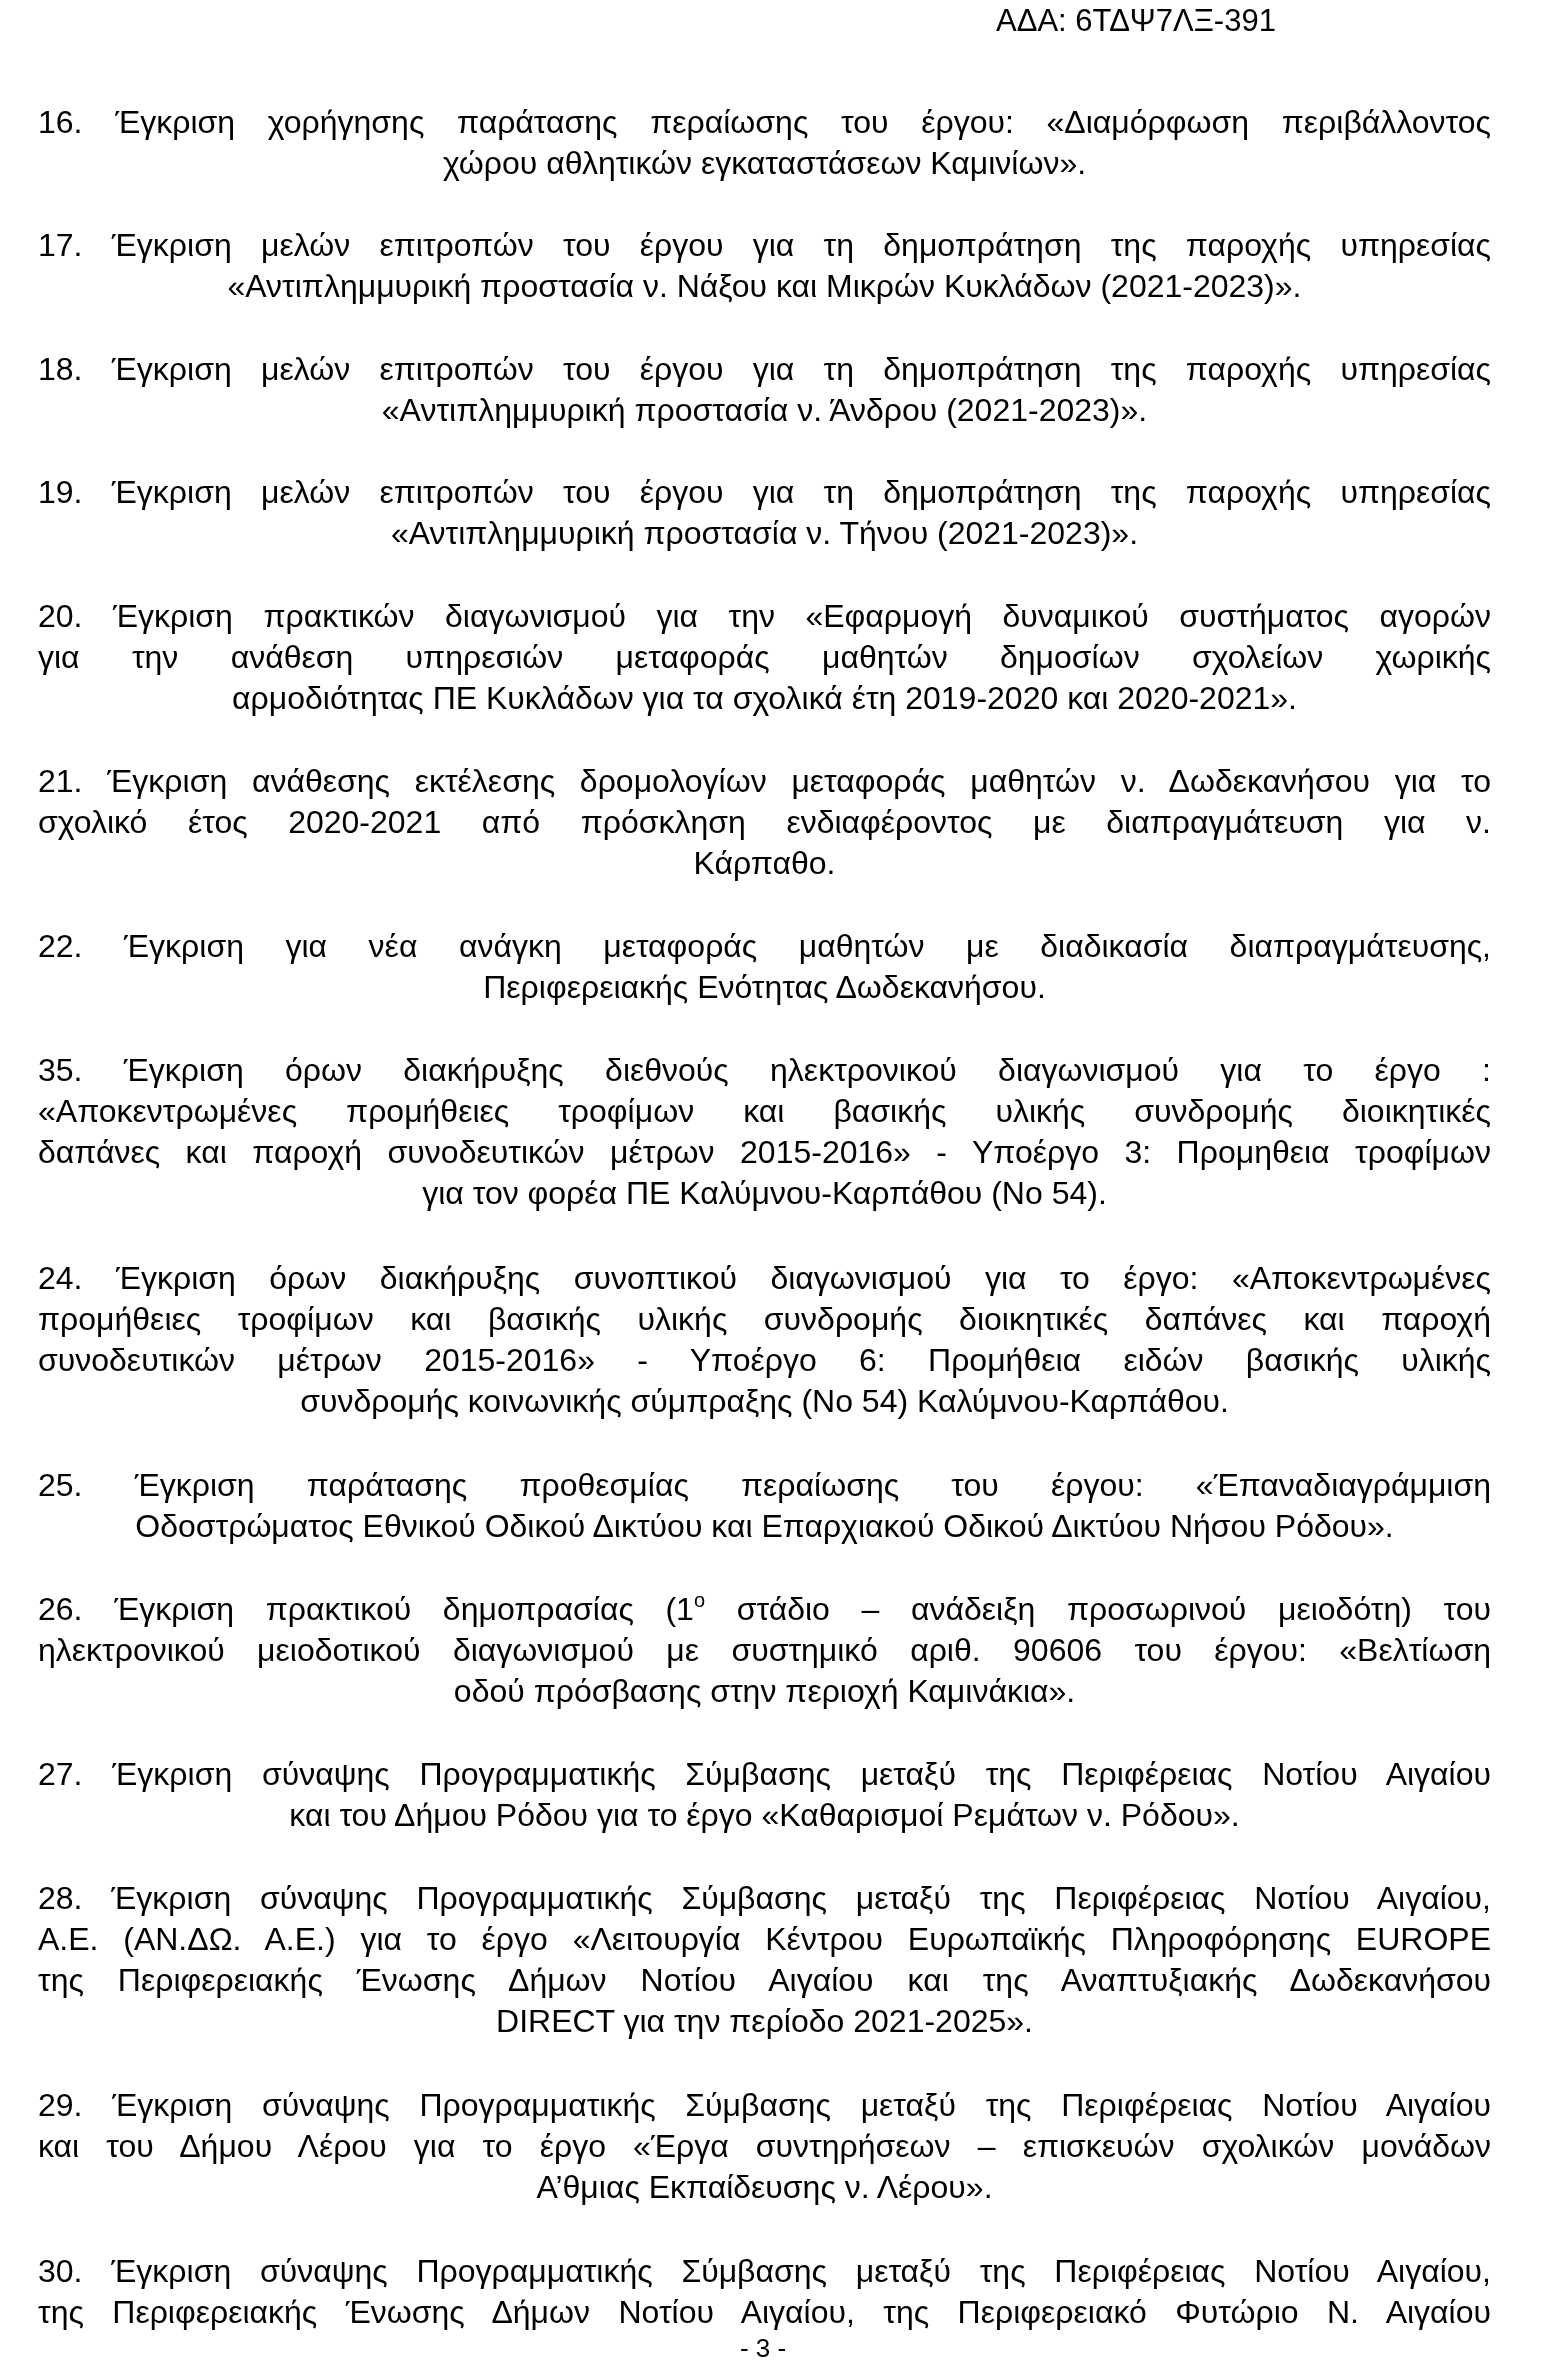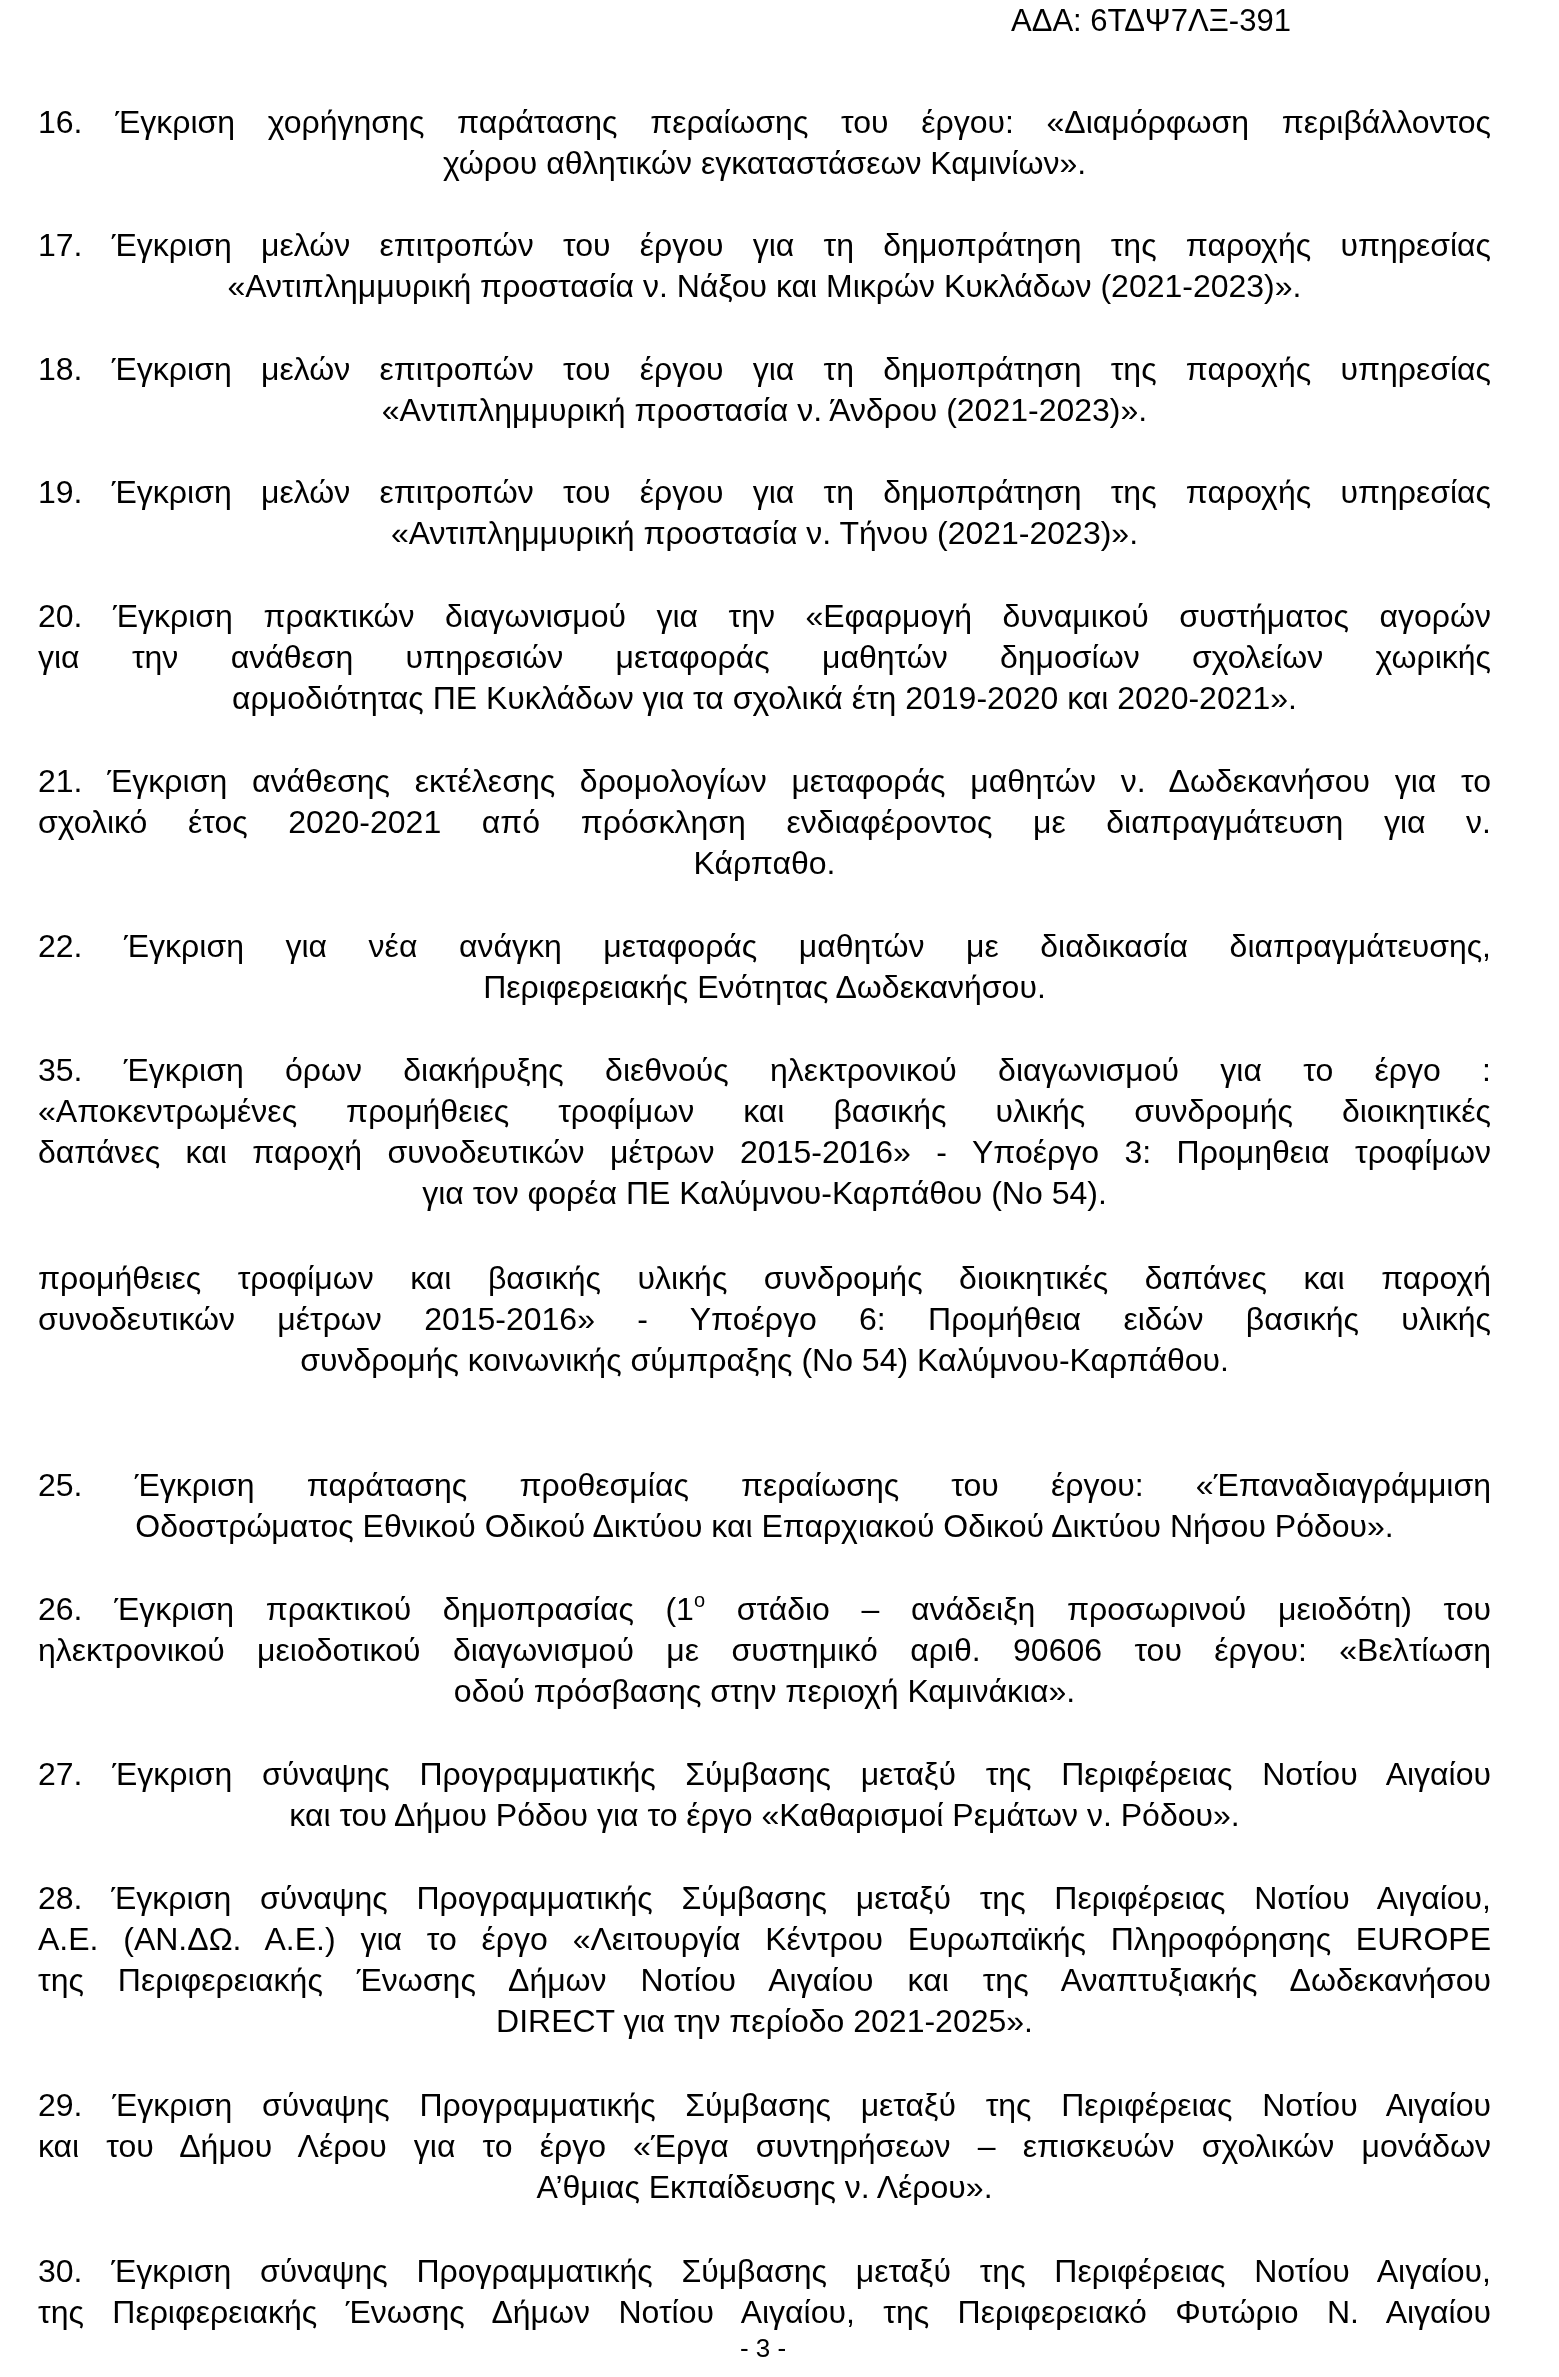--- a/index.html
+++ b/index.html
@@ -1,18 +1,18 @@
 <!DOCTYPE html>
 <html style="font-size:11.4px"><head>
 <meta charset="utf-8">
 <style>
   html, body { margin: 0; padding: 0; background: #ffffff; }
   body { width: 1559px; height: 2377px; position: relative; overflow: hidden;
          font-family: "Liberation Sans", sans-serif; color: #000; }
-  .ada { position: absolute; top: 1.4px; left: 996px; font-size: 31px; line-height: 40px; white-space: nowrap; margin-left: 15px; }
+  .ada { position: absolute; top: 1.4px; left: 996px; font-size: 31px; line-height: 40px; white-space: nowrap; }
   .para { position: absolute; left: 38px; width: 1453px; font-size: 32px; }
   .line { display: block; height: 41px; line-height: 41px; white-space: nowrap; }
   .line.just { text-align: justify; text-align-last: justify; white-space: normal; overflow: hidden; }
   .line.last { text-align: center; }
   sup { font-size: 20px; line-height: 0; vertical-align: 13px; }
   .pagenum { position: absolute; top: 2330px; left: 0; width: 1526px; text-align: center; font-size: 26px; line-height: 36px; }
 </style>
 </head>
 <body>
 
@@ -49,20 +49,21 @@
       <span class="line just">22. Έγκριση για νέα ανάγκη μεταφοράς μαθητών με διαδικασία διαπραγμάτευσης,</span>
       <span class="line last">Περιφερειακής Ενότητας Δωδεκανήσου.</span>
     </div>
   <div class="para" style="top:1050px">
       <span class="line just">35. Έγκριση όρων διακήρυξης διεθνούς ηλεκτρονικού διαγωνισμού για το έργο :</span>
       <span class="line just">«Αποκεντρωμένες προμήθειες τροφίμων και βασικής υλικής συνδρομής διοικητικές</span>
       <span class="line just">δαπάνες και παροχή συνοδευτικών μέτρων 2015-2016» - Υποέργο 3: Προμηθεια τροφίμων</span>
       <span class="line last">για τον φορέα ΠΕ Καλύμνου-Καρπάθου (Νο 54).</span>
     </div>
   <div class="para" style="top:1258px">
+      <span class="line just">24. Έγκριση όρων διακήρυξης συνοπτικού διαγωνισμού για το έργο: «Αποκεντρωμένες</span>
       <span class="line just">προμήθειες τροφίμων και βασικής υλικής συνδρομής διοικητικές δαπάνες και παροχή</span>
       <span class="line just">συνοδευτικών μέτρων 2015-2016» - Υποέργο 6: Προμήθεια ειδών βασικής υλικής</span>
       <span class="line last">συνδρομής κοινωνικής σύμπραξης (Νο 54) Καλύμνου-Καρπάθου.</span>
     </div>
   <div class="para" style="top:1465px">
       <span class="line just">25. Έγκριση παράτασης προθεσμίας περαίωσης του έργου: «Έπαναδιαγράμμιση</span>
       <span class="line last">Οδοστρώματος Εθνικού Οδικού Δικτύου και Επαρχιακού Οδικού Δικτύου Νήσου Ρόδου».</span>
     </div>
   <div class="para" style="top:1589px">
       <span class="line just">26. Έγκριση πρακτικού δημοπρασίας (1<sup>ο</sup> στάδιο – ανάδειξη προσωρινού μειοδότη) του</span>

